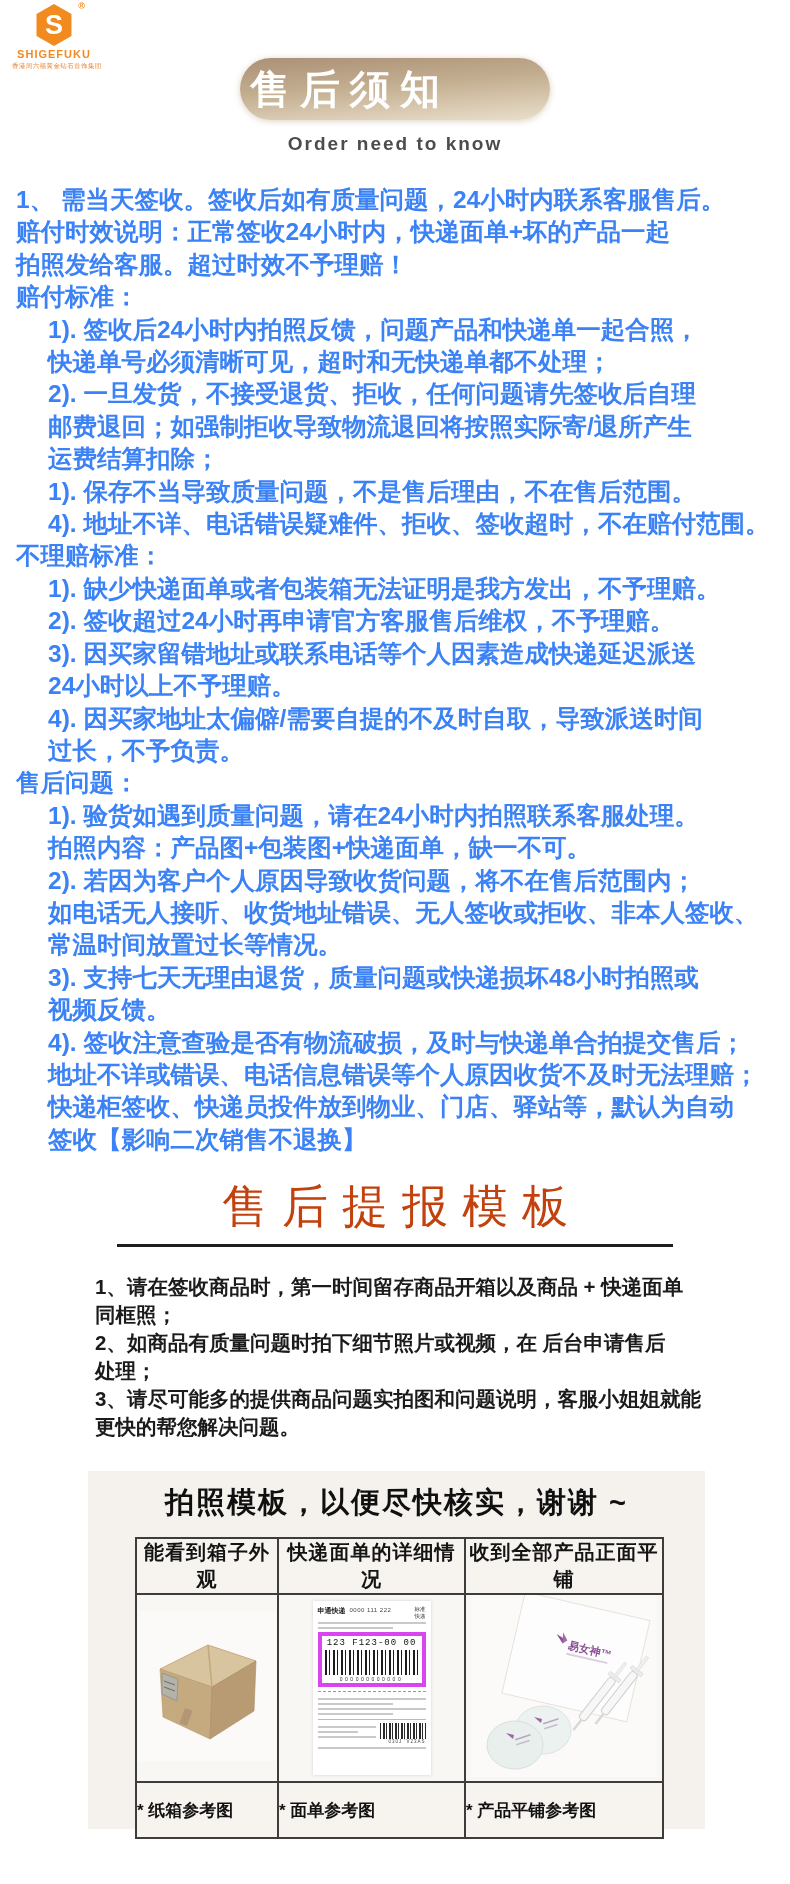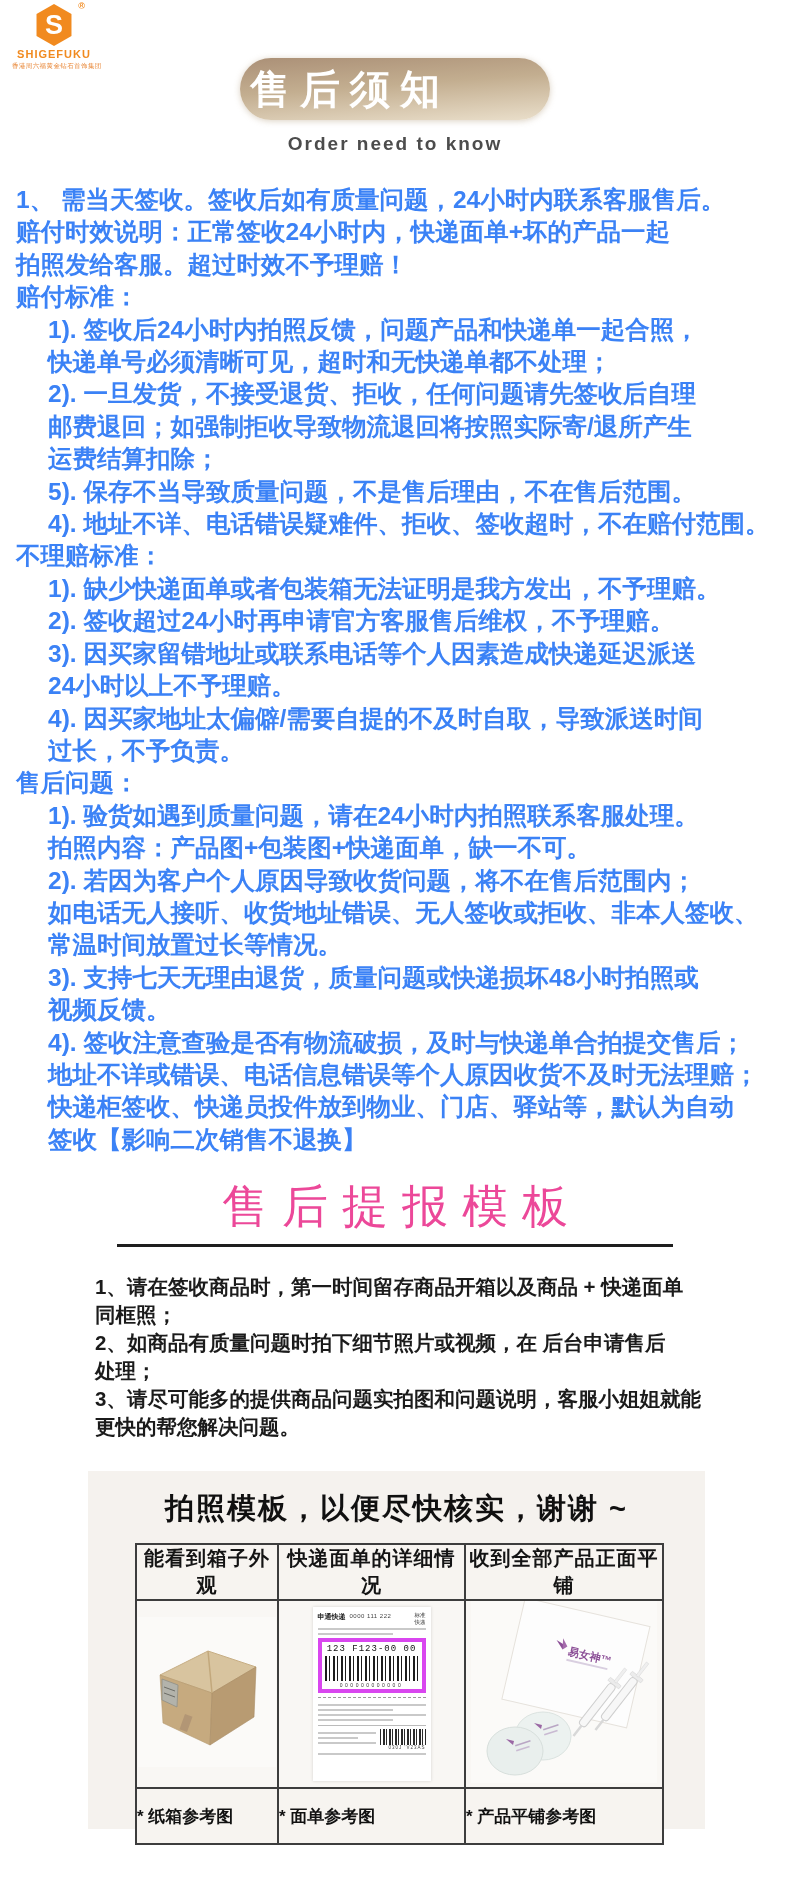--- a/index.html
+++ b/index.html
@@ -28,28 +28,28 @@
   .subtitle{position:absolute;top:133px;left:0;width:100%;text-align:center;
             font-size:19px;font-weight:600;color:#4c4c4c;letter-spacing:2px;}
 
   
   .notice{padding:14px 6px 0 16px;font-size:24.5px;line-height:32.4px;font-weight:600;color:#3b82f6;}
   .ln{white-space:nowrap;}
   .ind{margin-left:32px;}
 
   
   .section-title{margin-top:24px;text-align:center;font-size:46px;line-height:52px;
-                 letter-spacing:14px;color:#ec4899;font-weight:400;padding-left:14px;}
+                 letter-spacing:14px;color:#c2410c;font-weight:400;padding-left:14px;}
   .section-divider{width:556px;border:none;border-top:3px solid #1e1e1e;margin:12px auto 0;}
   .tips{margin:26px 88px 0 95px;font-size:20.5px;line-height:28px;font-weight:600;color:#1b1b1b;}
   .tips .ln{white-space:normal;}
 
   
   .photo-box{margin-top:30px;margin-left:88px;width:617px;height:358px;background:#f5f2ee;
-             box-sizing:border-box;padding-top:18px;}
+             box-sizing:border-box;padding-top:12px;}
   .photo-box-title{text-align:center;font-size:29px;font-weight:bold;color:#101010;letter-spacing:2px;}
   .ptable{margin:14px 0 0 47px;border-collapse:collapse;width:527px;table-layout:fixed;background:#f7f4f0;}
   .ptable td,.ptable th{border:2px solid #3d3d3d;padding:0;}
   .th-cell{height:48px;font-size:20px;font-weight:bold;text-align:center;color:#141414;letter-spacing:1px;}
   .img-cell{height:186px;background:#f9f7f4;text-align:center;vertical-align:middle;}
   .cap-cell{height:54px;text-align:left;font-size:17px;font-weight:bold;color:#111;}
 
   
   .label{width:118px;height:174px;background:#fff;margin:5px auto;box-shadow:0 0 3px rgba(0,0,0,.15);
          padding:5px 5px;box-sizing:border-box;text-align:left;}
@@ -95,21 +95,21 @@
   <div class="notice">
     <div class="ln">1、 需当天签收。签收后如有质量问题，24小时内联系客服售后。</div>
     <div class="ln">赔付时效说明：正常签收24小时内，快递面单+坏的产品一起</div>
     <div class="ln">拍照发给客服。超过时效不予理赔！</div>
     <div class="ln">赔付标准：</div>
     <div class="ln ind">1). 签收后24小时内拍照反馈，问题产品和快递单一起合照，</div>
     <div class="ln ind">快递单号必须清晰可见，超时和无快递单都不处理；</div>
     <div class="ln ind">2). 一旦发货，不接受退货、拒收，任何问题请先签收后自理</div>
     <div class="ln ind">邮费退回；如强制拒收导致物流退回将按照实际寄/退所产生</div>
     <div class="ln ind">运费结算扣除；</div>
-    <div class="ln ind">5). 保存不当导致质量问题，不是售后理由，不在售后范围。</div>
+    <div class="ln ind">1). 保存不当导致质量问题，不是售后理由，不在售后范围。</div>
     <div class="ln ind">4). 地址不详、电话错误疑难件、拒收、签收超时，不在赔付范围。</div>
     <div class="ln">不理赔标准：</div>
     <div class="ln ind">1). 缺少快递面单或者包装箱无法证明是我方发出，不予理赔。</div>
     <div class="ln ind">2). 签收超过24小时再申请官方客服售后维权，不予理赔。</div>
     <div class="ln ind">3). 因买家留错地址或联系电话等个人因素造成快递延迟派送</div>
     <div class="ln ind">24小时以上不予理赔。</div>
     <div class="ln ind">4). 因买家地址太偏僻/需要自提的不及时自取，导致派送时间</div>
     <div class="ln ind">过长，不予负责。</div>
     <div class="ln">售后问题：</div>
     <div class="ln ind">1). 验货如遇到质量问题，请在24小时内拍照联系客服处理。</div>

